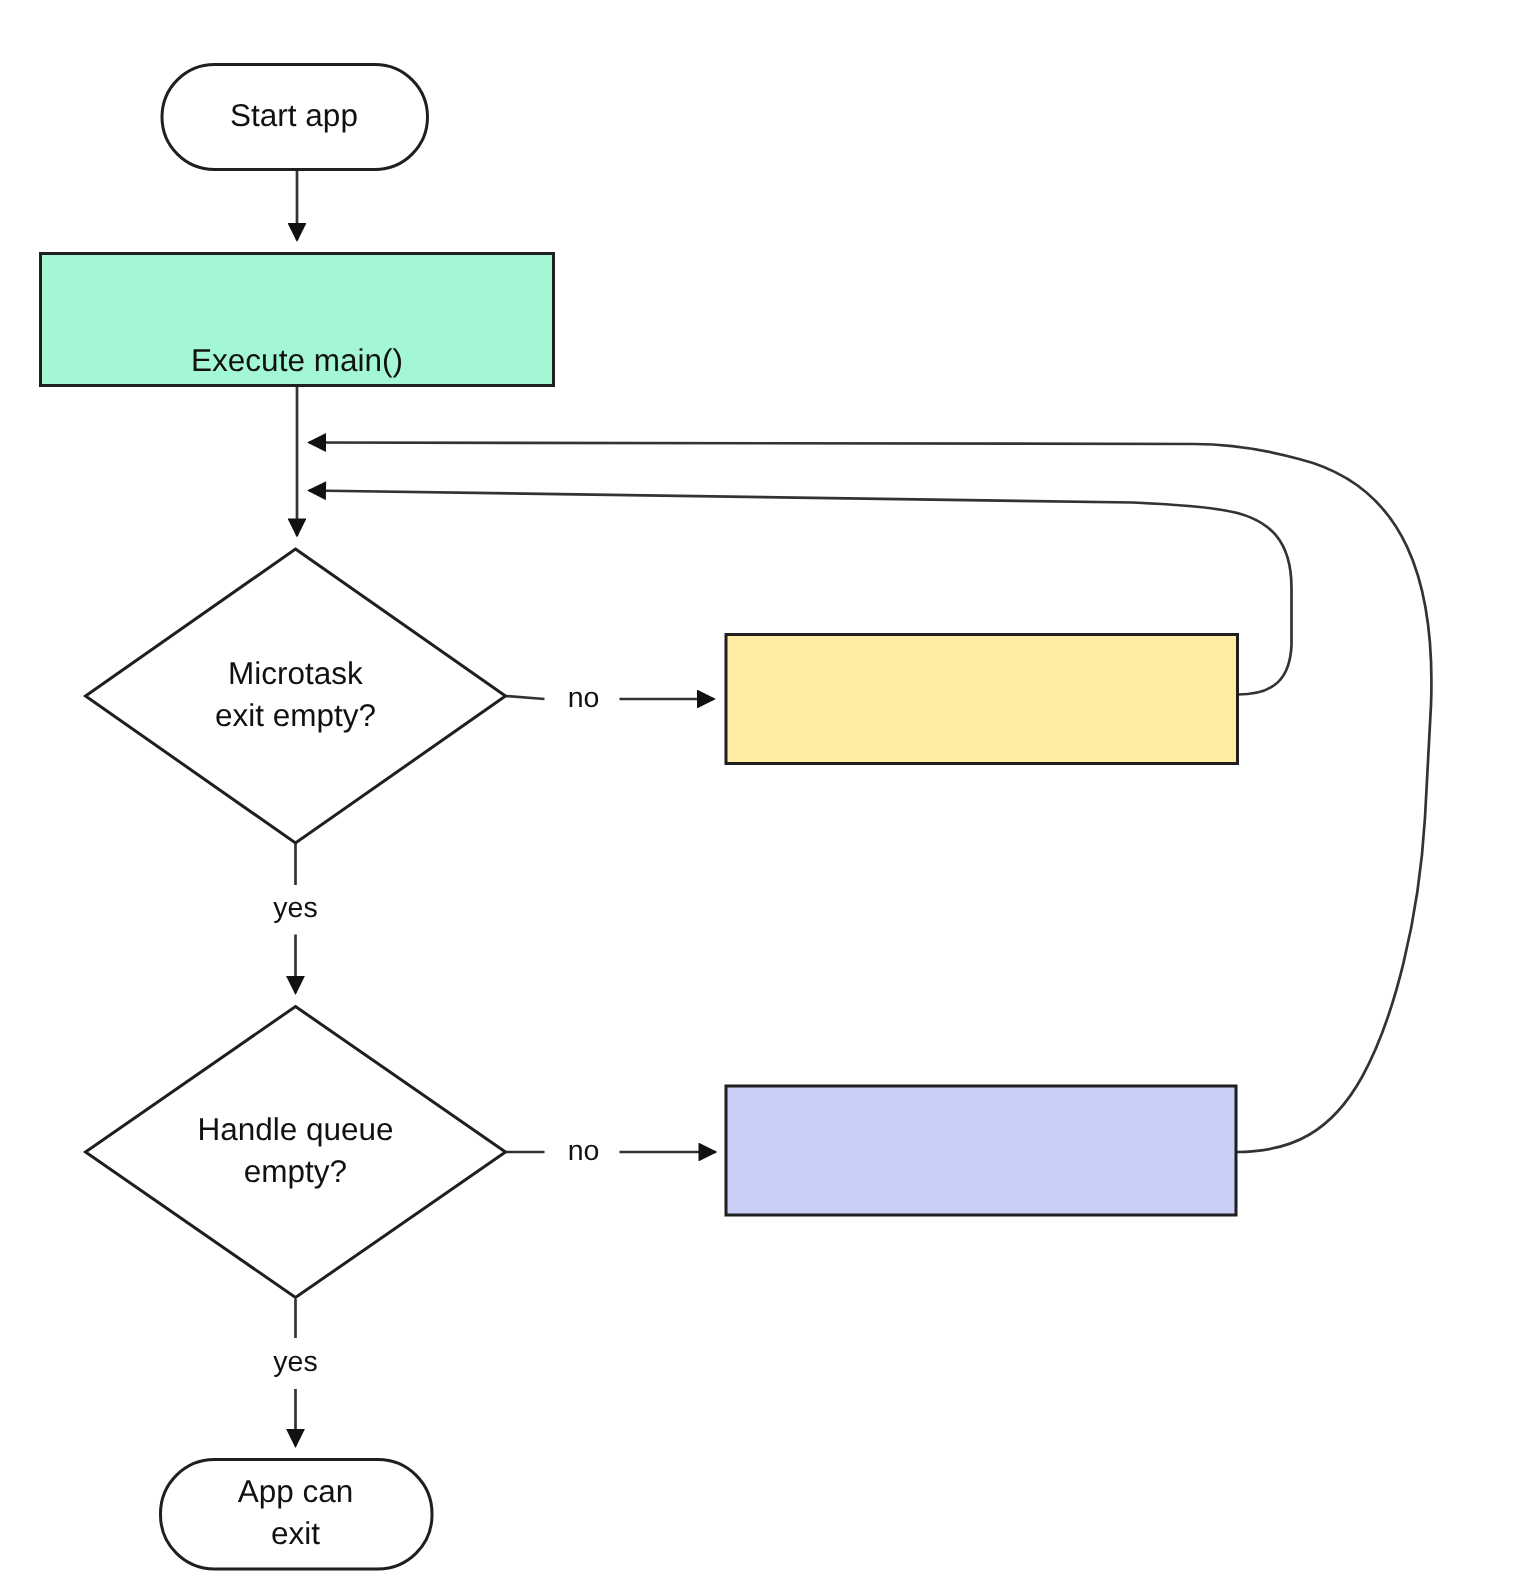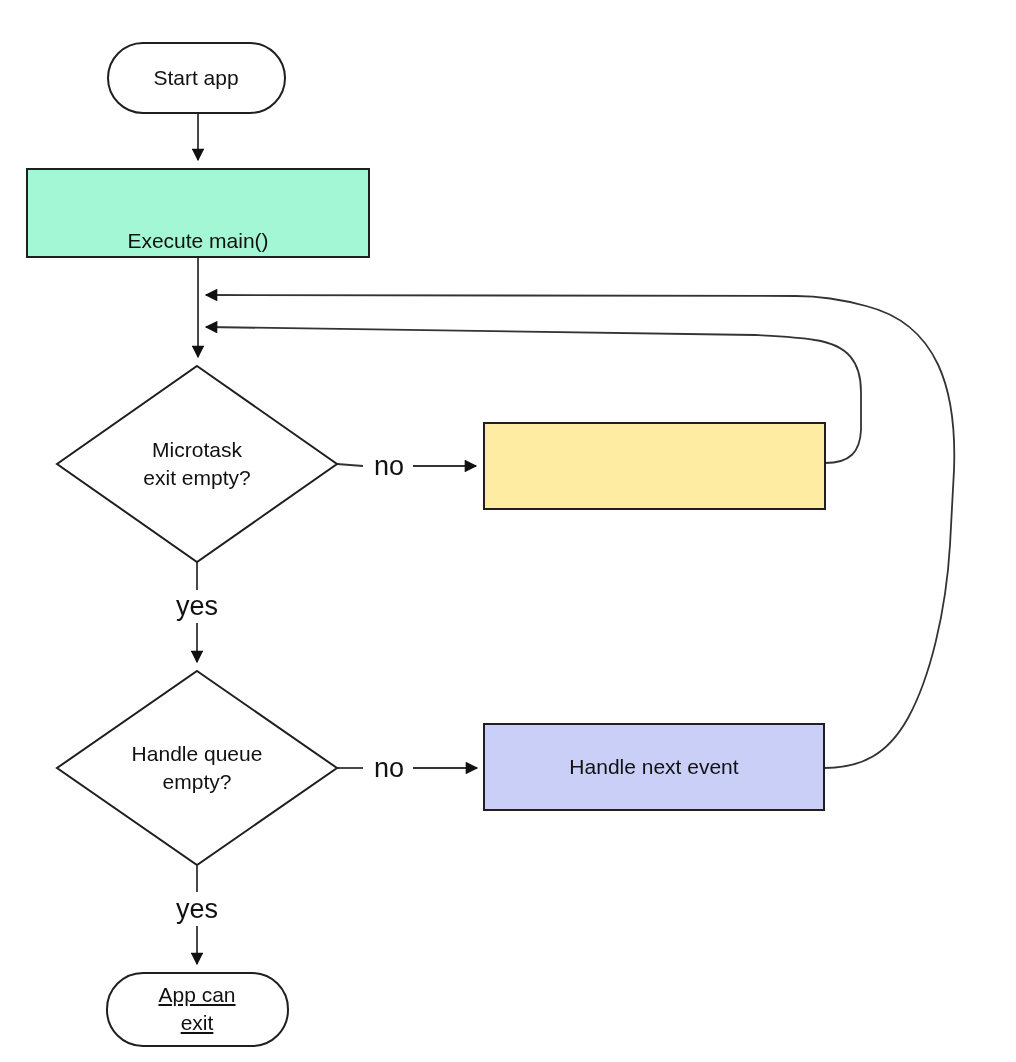--- a/index.html
+++ b/index.html
@@ -37,21 +37,21 @@
     color: var(--text, #111111);
     font-size: 21px;
     line-height: 28px;
     text-align: center;
     white-space: pre-line;
   }
   .edge-label {
     position: absolute;
     transform: translate(-50%, -50%);
     color: var(--text, #111111);
-    font-size: 27px;
+    font-size: 19px;
     line-height: 24px;
     text-align: center;
     white-space: nowrap;
   }
 </style>
 </head>
 <body>
 
 <div id="canvas">
 
@@ -101,23 +101,22 @@
 
   <div class="node-label" style="left:198px; top:228px;margin-top:13px;">Execute main()</div>
 
   <div class="node-label" style="left:197px; top:464px;">Microtask
 exit empty?</div>
 
 
   <div class="node-label" style="left:197px; top:768px;">Handle queue
 empty?</div>
 
-  <div class="node-label" style="left:654px; top:767px;">Handle next event</div>
 
-  <div class="node-label" style="left:197px; top:1009px;text-decoration:underline;">App can
+  <div class="node-label" style="left:197px; top:1009px;">App can
 exit</div>
 
   <div class="edge-label" style="left:389px; top:466px;">no</div>
 
   <div class="edge-label" style="left:197px; top:606px;">yes</div>
 
   <div class="edge-label" style="left:389px; top:768px;">no</div>
 
   <div class="edge-label" style="left:197px; top:909px;">yes</div>
 

